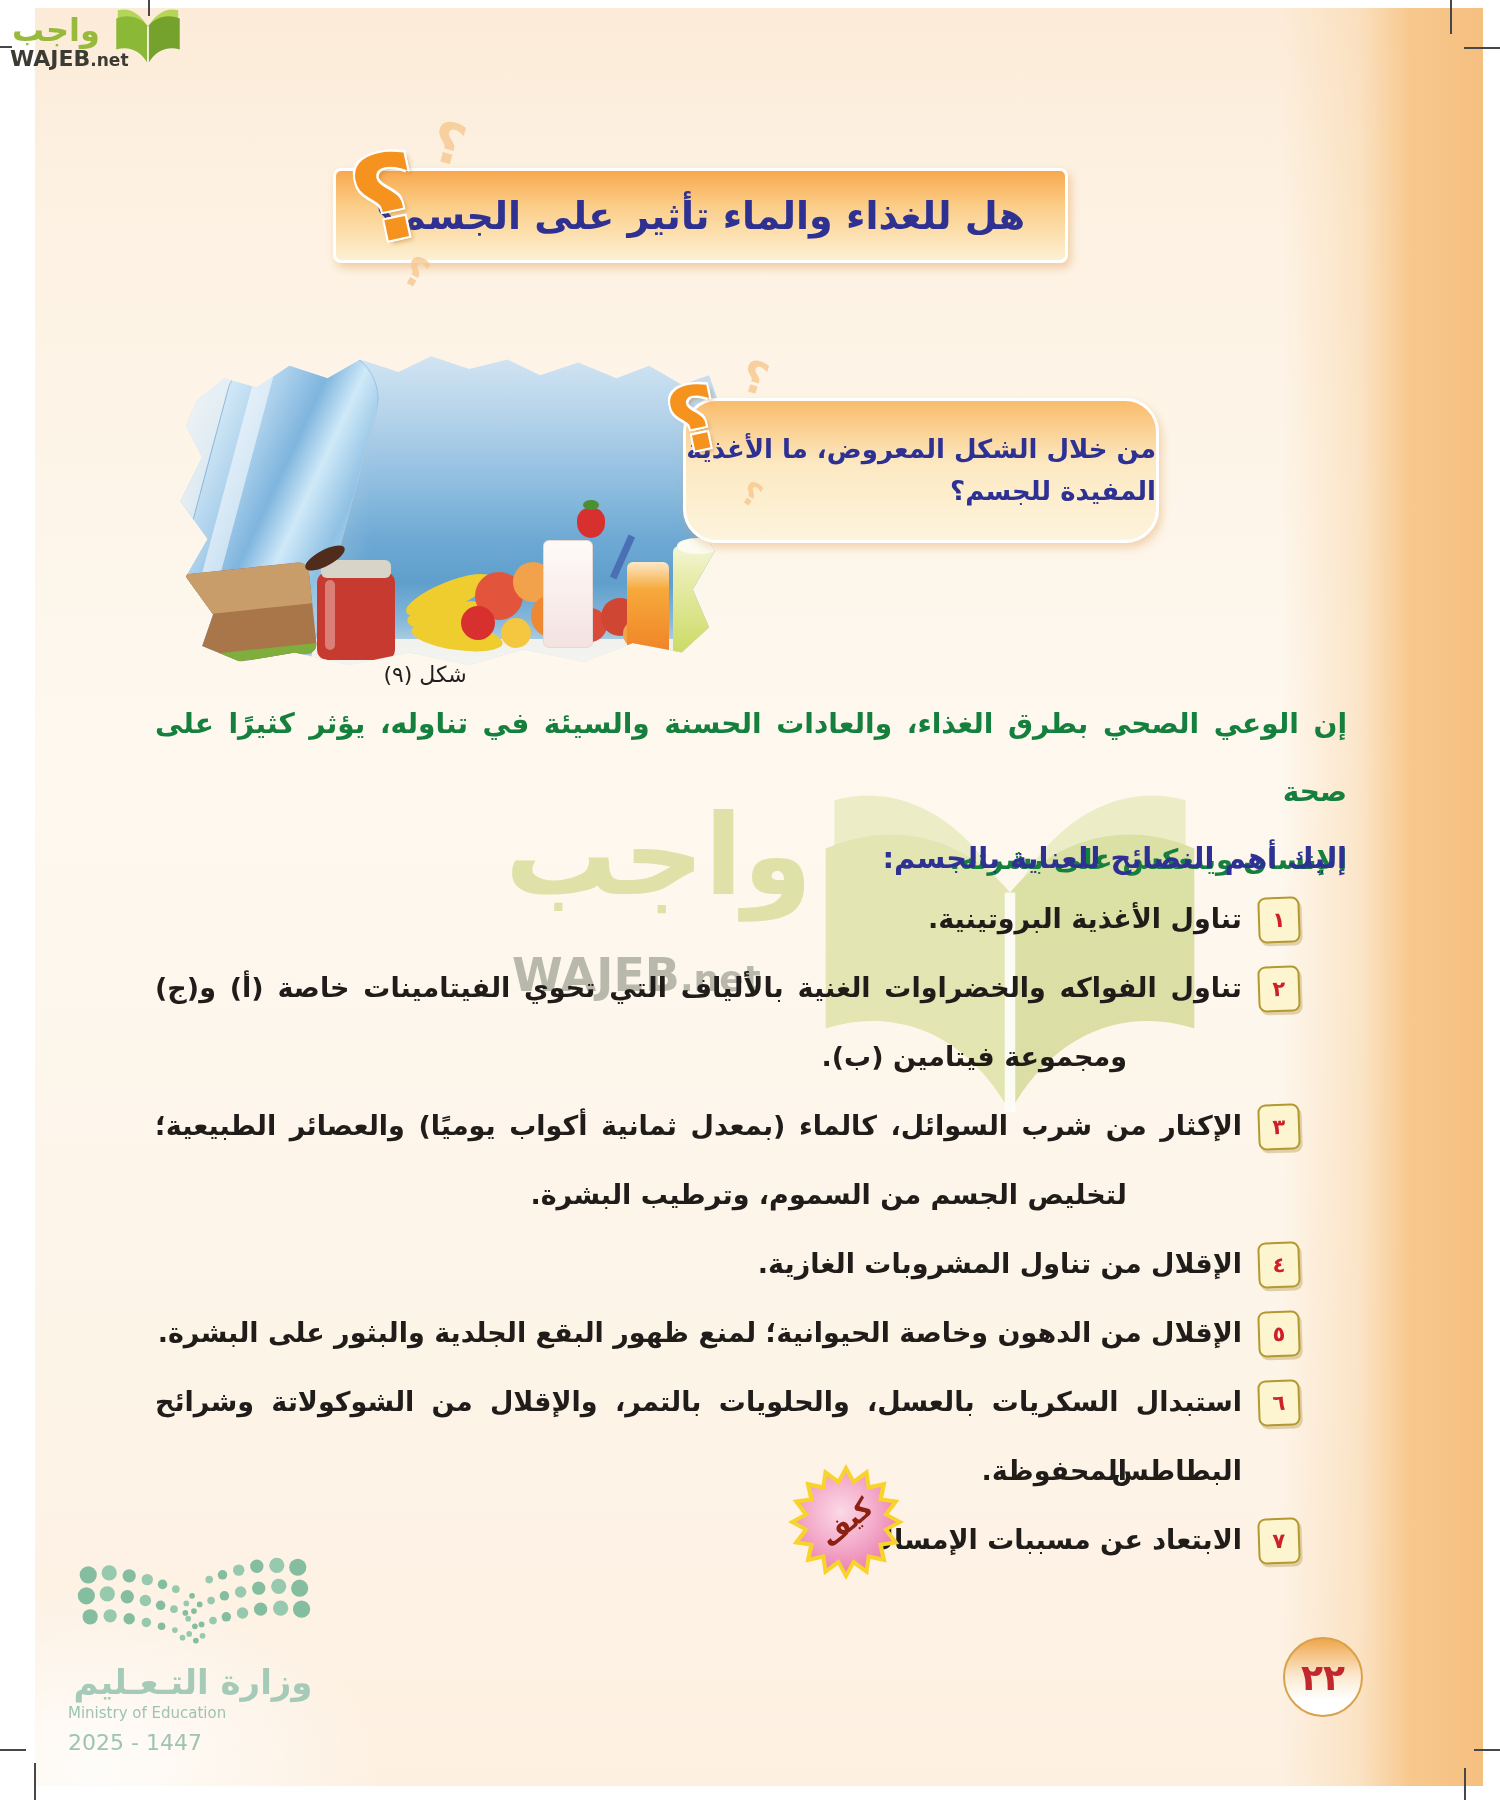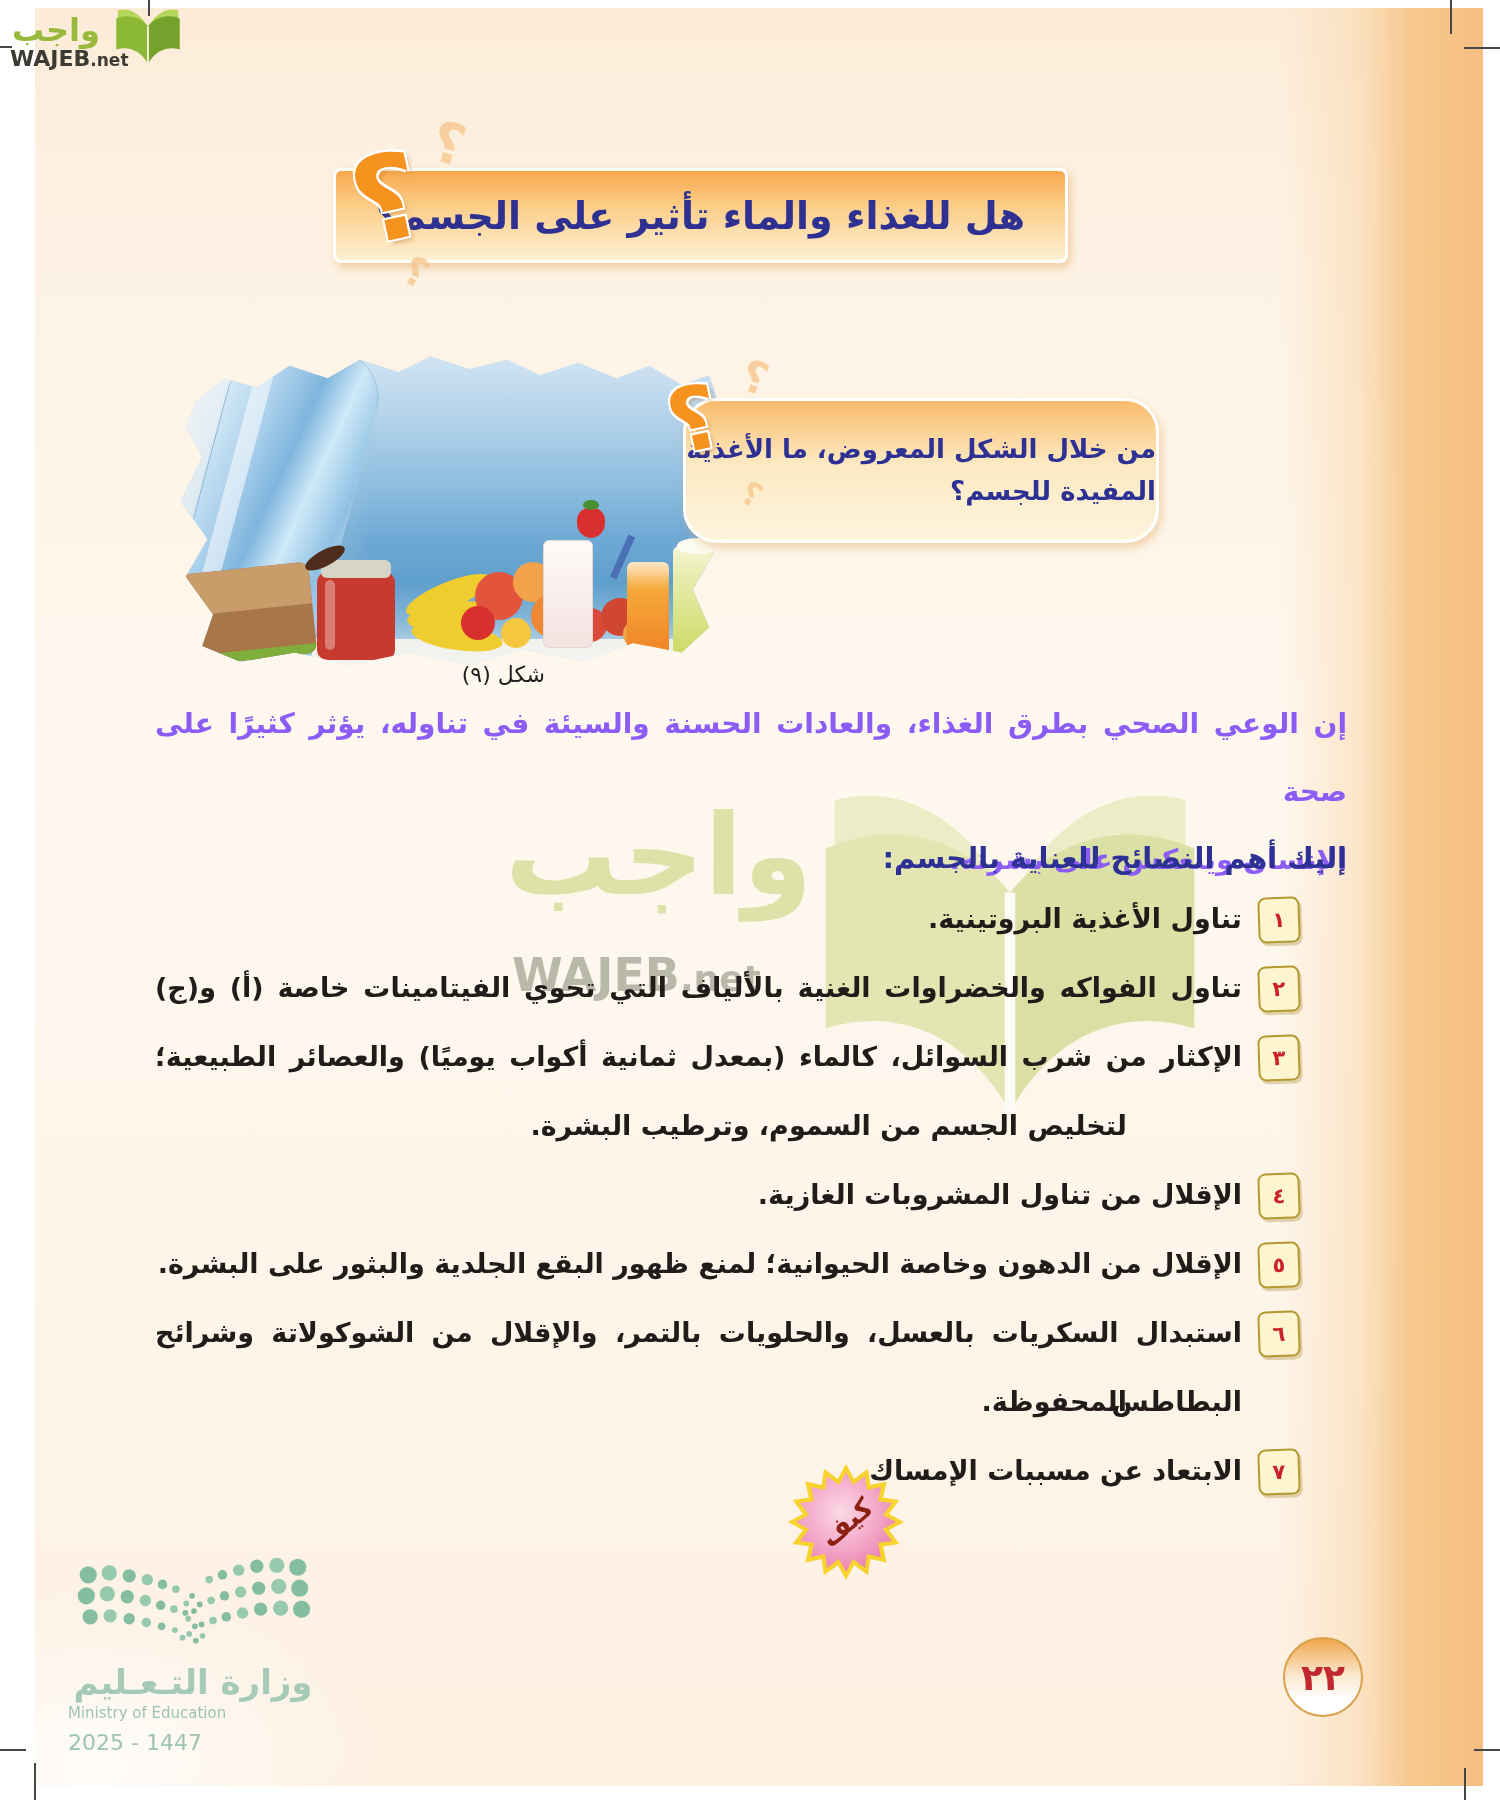--- a/index.html
+++ b/index.html
@@ -57,35 +57,35 @@
   #milk{left:368px;top:190px;width:48px;height:106px;border-radius:6px;border:1px solid #e5d8d4;
     background:linear-gradient(180deg,#fefaf8 0%,#f8ecea 60%,#f3e2e0 100%);}
   #milk-straw .berry{position:absolute;left:402px;top:158px;width:28px;height:30px;border-radius:50% 50% 60% 60%;background:#d8302f;}
   #milk-straw .leaf{position:absolute;left:408px;top:150px;width:16px;height:10px;border-radius:50%;background:#4b8f33;}
   #juice1{left:452px;top:212px;width:42px;height:98px;border-radius:6px;
     background:linear-gradient(180deg,#fde8c8 0%,#f6a93b 28%,#ef7f24 100%);}
   #juice1 .straw{position:absolute;top:-28px;left:-8px;width:7px;height:46px;background:#4a6fb5;transform:rotate(24deg);}
   #juice2{left:498px;top:196px;width:50px;height:114px;border-radius:6px;
     background:linear-gradient(180deg,#f4f6d8 0%,#e9edb0 24%,#c9d95f 100%);}
   #juice2 .foam{position:absolute;top:-8px;left:4px;width:42px;height:16px;border-radius:50%;background:#fbfbf2;}
-  #fig-caption{left:305px;top:662px;width:240px;font-size:22px;color:#231f20;direction:rtl;}
+  #fig-caption{left:305px;top:662px;width:240px;text-align:center;font-size:22px;color:#231f20;direction:rtl;}
   
   #qbox{left:683px;top:398px;width:470px;height:139px;border-radius:34px;
     background:linear-gradient(180deg,#f9bc6b 0%,#fce9c2 45%,#fdf4dd 100%);
     border:3px solid #fff;box-shadow:3px 5px 9px rgba(226,160,85,.4);
     display:flex;flex-direction:column;justify-content:center;gap:6px;}
   .qline{direction:rtl;text-align:right;font-size:26px;font-weight:bold;color:#2d3193;line-height:1.35;}
   
   #watermark{pointer-events:none;}
   #wm-ar{left:505px;top:788px;font-size:112px;font-weight:bold;color:#dfe2a8;direction:rtl;line-height:1.2;}
   #wm-en{left:512px;top:948px;font-size:46px;font-weight:bold;color:#b8b8ab;}
   #wm-en .tld{font-size:36px;}
   #wm-book{left:770px;top:752px;opacity:.85;}
   
-  .arline{direction:rtl;font-weight:bold;color:#8b5cf6;}
+  .arline{direction:rtl;font-weight:bold;color:#15803d;}
   #intro{left:155px;top:690px;width:1192px;}
   #intro .l{font-size:28px;line-height:68px;}
   .just{text-align:justify;text-align-last:justify;}
   .rgt{text-align:right;}
   #leadin{left:155px;top:836px;width:1192px;text-align:right;direction:rtl;
     font-size:29px;font-weight:bold;color:#2d3193;line-height:44px;}
   
   #tips{left:155px;top:884px;width:1145px;}
   .trow{position:relative;height:69px;}
   .badge{position:absolute;right:0;top:13px;width:38px;height:42px;border-radius:8px;
@@ -220,20 +220,23 @@
 <div id="leadin" class="abs">إليك أهم النصائح للعناية بالجسم:</div>
 
 <div id="tips" class="abs">
   <div class="trow">
     <span class="badge">١</span>
     <div class="ttext rgt">تناول الأغذية البروتينية.</div>
   </div>
   <div class="trow">
     <span class="badge">٢</span>
     <div class="ttext just">تناول الفواكه والخضراوات الغنية بالألياف التي تحوي الفيتامينات خاصة (أ) و(ج)</div>
+  </div>
+  <div class="trow">
+    <div class="ttext cont">ومجموعة فيتامين (ب).</div>
   </div>
   <div class="trow">
     <span class="badge">٣</span>
     <div class="ttext just">الإكثار من شرب السوائل، كالماء (بمعدل ثمانية أكواب يوميًا) والعصائر الطبيعية؛</div>
   </div>
   <div class="trow">
     <div class="ttext cont">لتخليص الجسم من السموم، وترطيب البشرة.</div>
   </div>
   <div class="trow">
     <span class="badge">٤</span>

